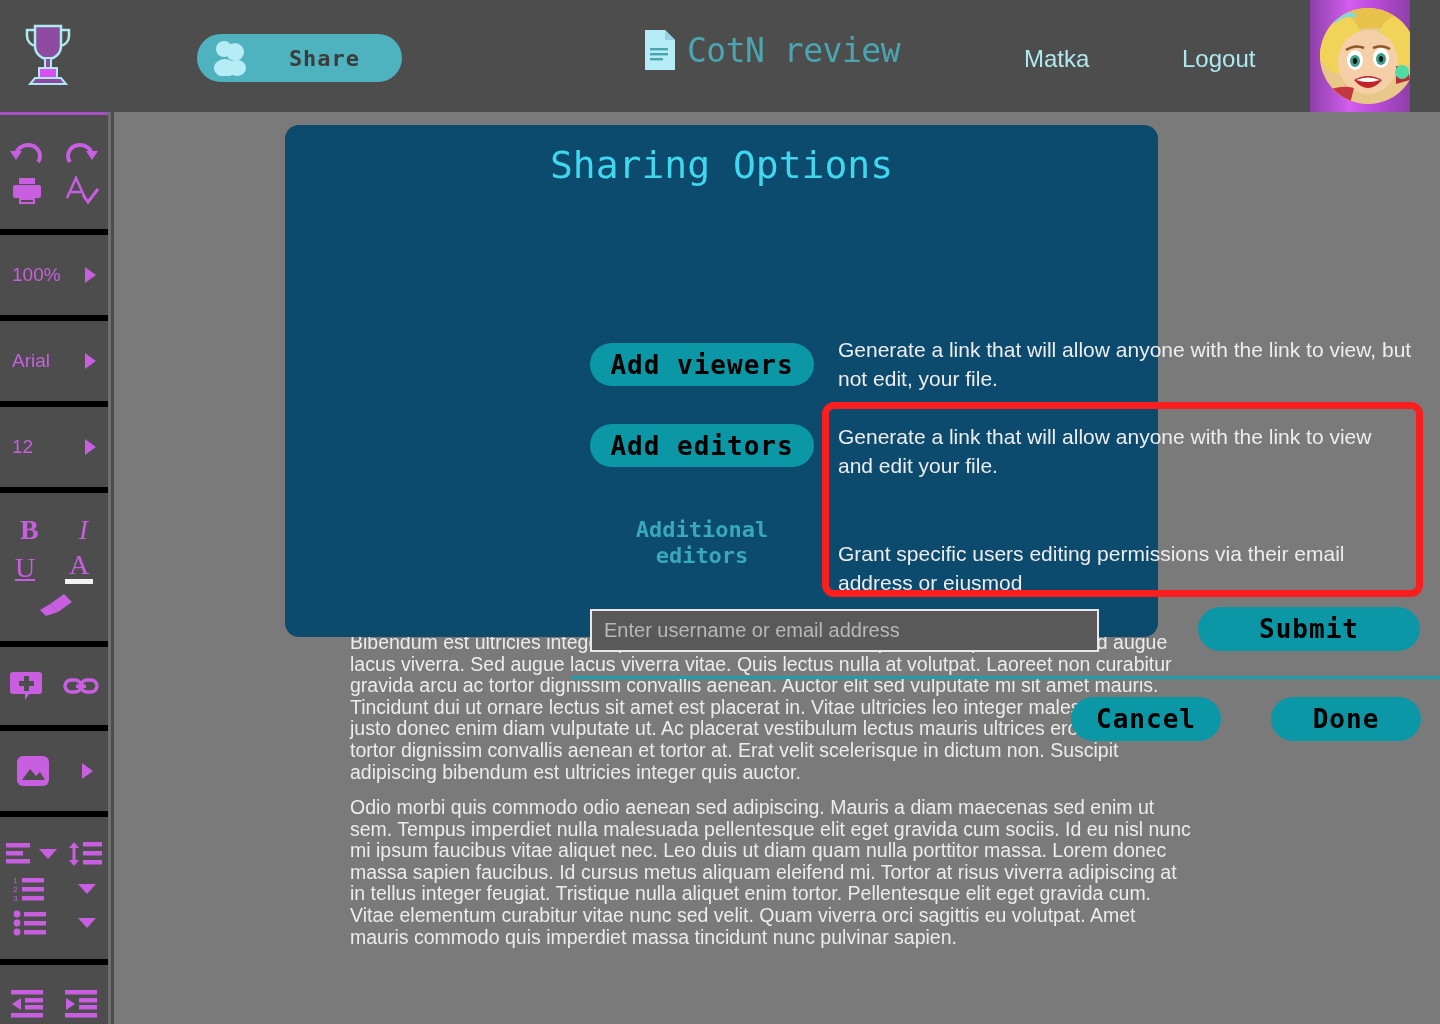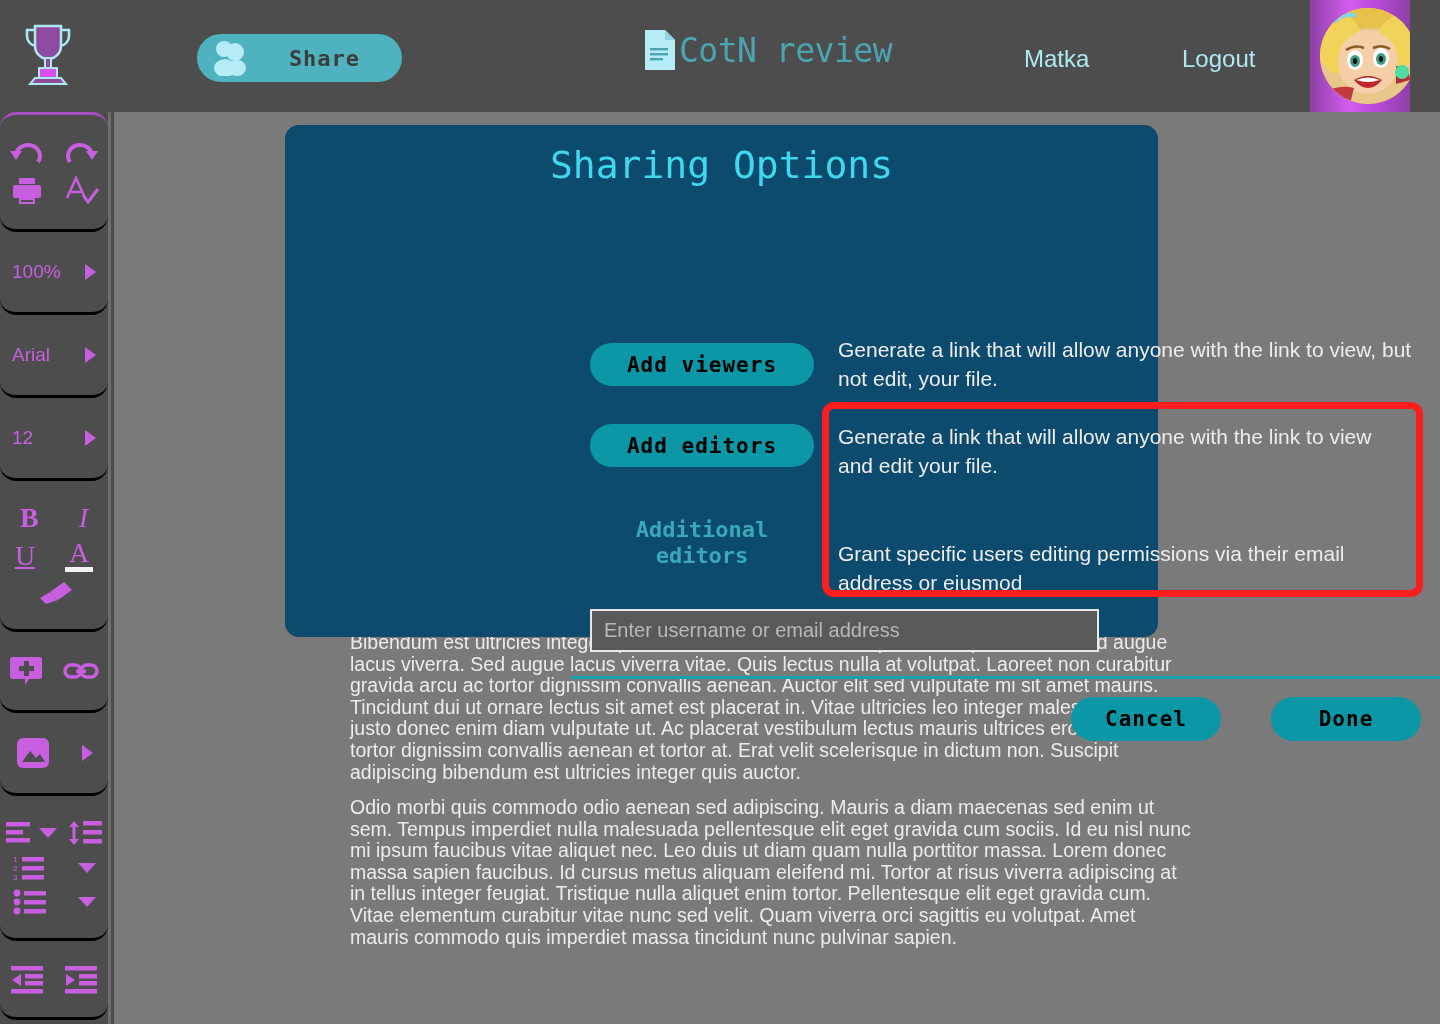--- a/index.html
+++ b/index.html
@@ -57,21 +57,21 @@
     letter-spacing: 1px;
     font-family: "DejaVu Sans Mono", monospace;
     padding-right: 10px;
   }
 
   #doc-title-group {
     position: absolute;
     left: 645px; top: 30px;
     display: flex;
     align-items: center;
-    gap: 4px;
+    gap: 12px;
   }
   #doc-file-icon { width: 30px; height: 40px; }
   #doc-title-text {
     color: #4aa5b0;
     font-size: 33px;
     font-family: "DejaVu Sans Mono", monospace;
     letter-spacing: -0.5px;
     white-space: nowrap;
   }
 
@@ -106,23 +106,22 @@
   
   #sidebar {
     position: absolute;
     left: 0; top: 112px;
     width: 111px;
     height: 912px;
     background: #4d4d4d;
     border-right: 3px solid #6e6e6e;
   }
   .tool-group {
-    border-bottom: 3px solid #000000;
+    border-bottom: 6px solid #000000;
     padding: 19px 0;
-    border-radius: 16px;
   }
   .tool-group:first-child { border-top: 3px solid #a54fc4; }
   .tool-row {
     display: flex;
     justify-content: space-around;
     align-items: center;
     padding: 4px 0;
   }
   .tool-btn {
     display: flex;
@@ -198,21 +197,21 @@
     font-family: "DejaVu Sans Mono", monospace;
     letter-spacing: 0px;
   }
 
   .pill-btn {
     background: #0b97a6;
     border-radius: 24px;
     color: #000;
     font-family: "DejaVu Sans Mono", monospace;
     font-weight: bold;
-    font-size: 21px;
+    font-size: 26px;
     letter-spacing: 1px;
     display: flex;
     align-items: center;
     justify-content: center;
     cursor: pointer;
     border: none;
   }
 
   #btn-add-viewers {
     position: absolute;
@@ -590,20 +589,21 @@
 
     <div id="highlight-box">
       <div id="desc-editors">Generate a link that will allow anyone with the link to view and edit your file.</div>
       <div id="desc-grant">Grant specific users editing permissions via their email address or eiusmod</div>
     </div>
 
     <div id="label-additional">Additional editors</div>
 
     <input id="username-input" type="text" placeholder="Enter username or email address" style="">
 
+    <div id="btn-submit" class="pill-btn">Submit</div>
 
     <div id="modal-divider"></div>
 
     <div id="btn-cancel" class="pill-btn">Cancel</div>
     <div id="btn-done" class="pill-btn">Done</div>
   </div>
 
 </div>
 
 </body></html>

